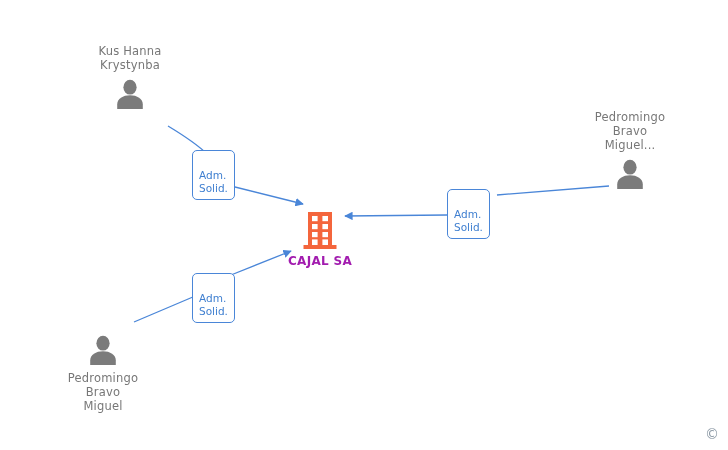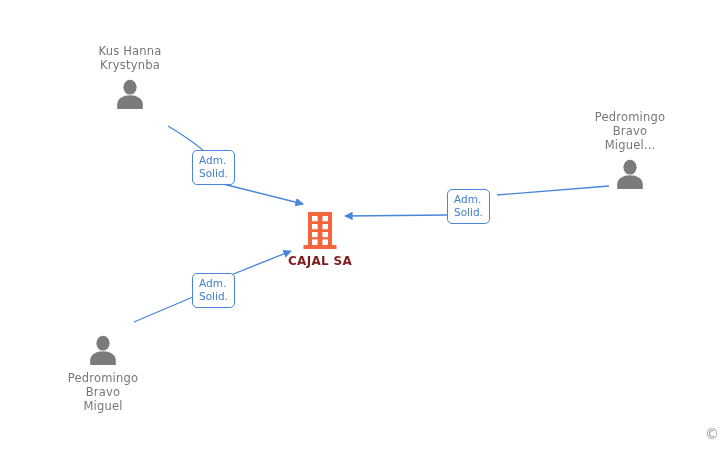--- a/index.html
+++ b/index.html
@@ -49,32 +49,32 @@
   .company-node {
     position: absolute;
     width: 150px;
     text-align: center;
   }
   .company-icon { display: block; margin: 0 auto; }
   .company-label {
     margin-top: 4px;
     font-size: 12px;
     font-weight: bold;
-    color: #7f1d1d;
+    color: #a21caf;
     letter-spacing: .3px;
   }
 
   
   .badge {
     position: absolute;
     box-sizing: border-box;
     background: #ffffff;
     border: 1px solid #4a86d8;
     border-radius: 5px;
-    padding: 3px 6px 4px 6px;
+    padding: 18px 6px 4px 6px;
     font-size: 10.5px;
     line-height: 13px;
     color: #3f7fd0;
     text-align: left;
     white-space: pre-line;
     z-index: 4;
   }
 
   
   .watermark {

